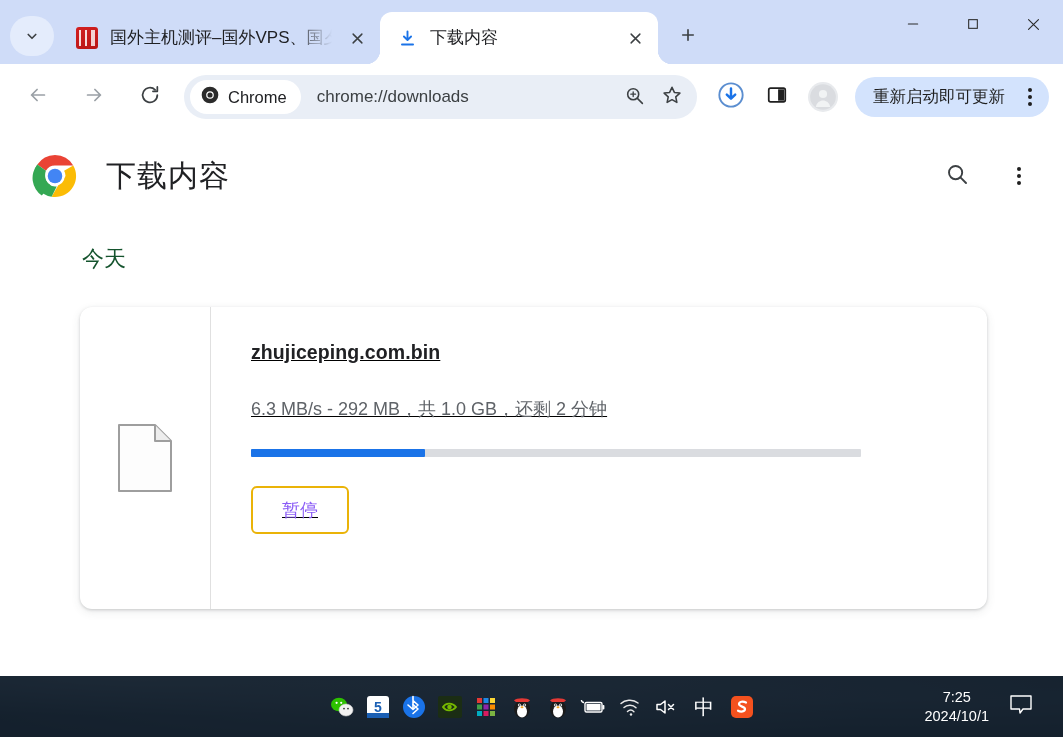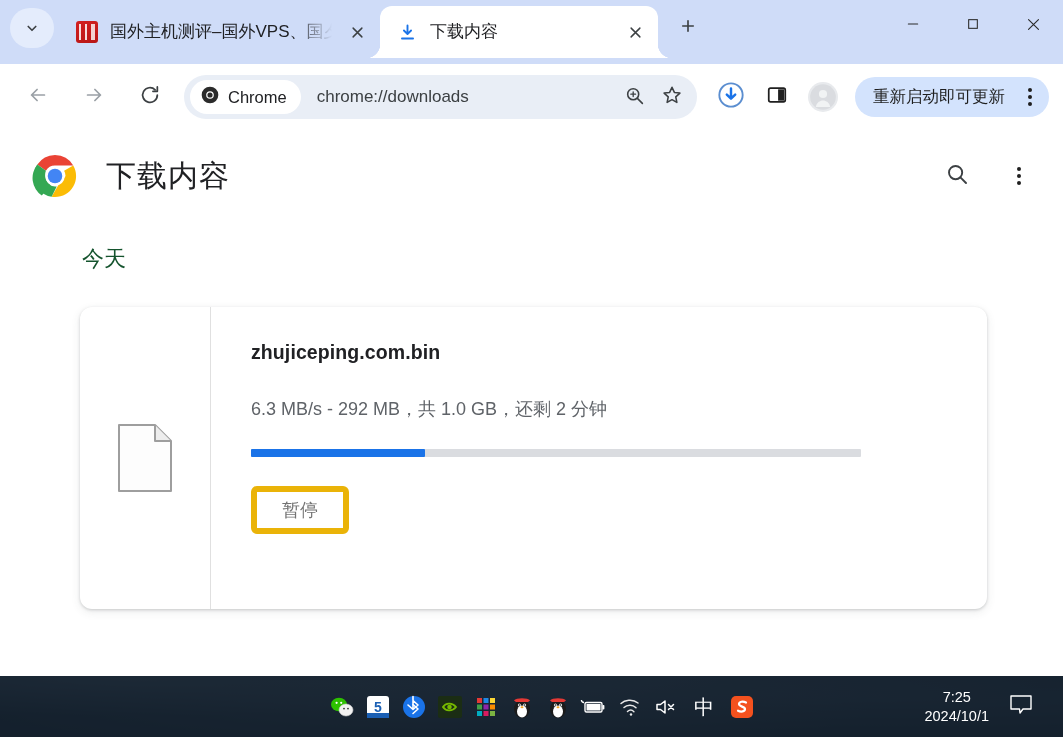--- a/index.html
+++ b/index.html
@@ -33,21 +33,21 @@
     background: #ffffff;
     overflow: hidden;
   }
 
   
   .tabstrip {
     position: relative; height: 64px; width: 100%;
     background: #cfdcf8;
     display: flex; align-items: flex-end;
   }
-  .tabstrip-inner { display: flex; align-items: center; height: 64px; width: 100%; }
+  .tabstrip-inner { display: flex; align-items: flex-end; height: 64px; width: 100%; }
 
   .tab-search-btn {
     width: 44px; height: 40px; margin: 0 6px 8px 10px;
     border-radius: 22px; background: #e4ecfc;
     display: flex; align-items: center; justify-content: center;
     flex: none; cursor: pointer;
   }
   .tab-search-btn svg { display: block; }
 
   .tab {
@@ -177,43 +177,43 @@
     color: #fbdada; white-space: nowrap;
     transform: rotate(19deg); transform-origin: left top;
     letter-spacing: 1px;
   }
 
   .card {
     position: relative; z-index: 3;
     margin: 33px 0 8px 80px; width: 907px; height: 302px;
     background: #fff; border-radius: 12px;
     box-shadow: 0 1px 3px rgba(60,64,67,.22), 0 3px 10px rgba(60,64,67,.10);
-    display: flex; overflow: hidden;
+    display: flex; overflow: hidden; text-decoration: underline;
   }
   .card-iconcol {
     width: 131px; flex: none; border-right: 1px solid #e0e0e0;
     display: flex; align-items: center; justify-content: center;
   }
   .file-icon { width: 56px; height: 70px; position: relative; }
   .card-body { flex: 1 1 auto; padding: 34px 26px 0 40px; }
 
   .file-name { font-size: 19.5px; font-weight: 600; color: #202124; letter-spacing: .1px; }
   .file-url { font-size: 17px; color: #5f6368; margin-top: 16px; }
   .file-status { font-size: 18px; color: #5f6368; margin-top: 33px; }
 
   .progress-track {
     margin-top: 28px; width: 610px; height: 8px; background: #dadce0; border-radius: 1px;
   }
   .progress-fill { height: 8px; background: #1a73e8; border-radius: 1px; }
 
   .btn-row { margin-top: 29px; display: flex; gap: 12px; }
   .btn {
     height: 48px; min-width: 98px; padding: 0 22px;
-    border: 6px solid #eab308; border-radius: 6px; background: #fff;
-    color: #737373; font-size: 18px; font-family: inherit; cursor: pointer;
+    border: 2px solid #eab308; border-radius: 6px; background: #fff;
+    color: #8b5cf6; font-size: 18px; font-family: inherit; cursor: pointer;
     display: flex; align-items: center; justify-content: center;
   }
 
   
   .taskbar {
     position: absolute; left: 0; bottom: 0; width: 1063px; height: 61px;
     background: rgba(20,32,44,0.86);
     display: flex; align-items: center;
   }
   .tray { margin: 0 auto; display: flex; align-items: center; gap: 0; padding-left: 20px; }

